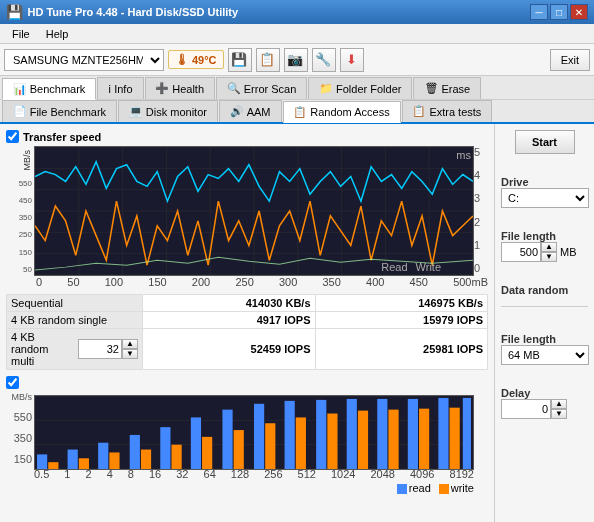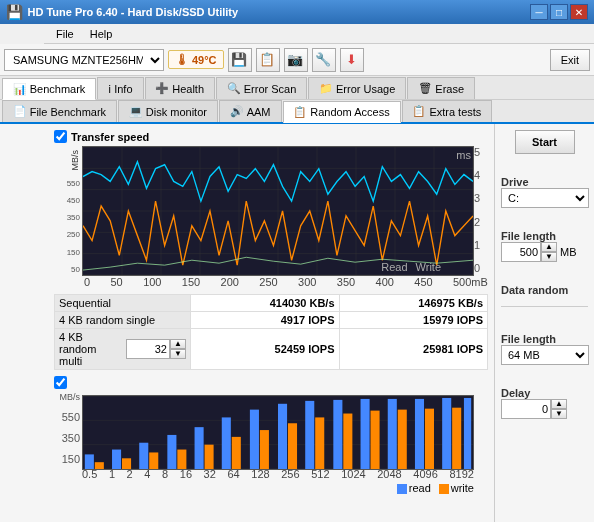--- a/index.html
+++ b/index.html
@@ -21,21 +21,20 @@
     .title-btn.close { background: #c0392b; }
 
     
     .menu-bar {
       background: #f0f0f0;
       border-bottom: 1px solid #ccc;
       display: flex;
       padding: 2px 4px;
       height: 20px;
       align-items: center;
-      margin-left: 44px;
     }
     .menu-item { padding: 1px 8px; cursor: pointer; font-size: 11px; }
 
     
     .toolbar {
       background: #f5f5f5;
       border-bottom: 1px solid #ccc;
       display: flex;
       align-items: center;
       padding: 3px 4px;
@@ -127,21 +126,20 @@
       display: flex;
       background: #f5f5f5;
       height: calc(522px - 24px - 20px - 32px - 24px - 24px);
     }
 
     
     .left-panel {
       flex: 1;
       padding: 6px;
       overflow: hidden;
-      margin-left: 48px;
     }
 
     
     .right-panel {
       width: 100px;
       padding: 6px;
       border-left: 1px solid #ccc;
       display: flex;
       flex-direction: column;
       gap: 6px;
@@ -259,21 +257,21 @@
     .divider { border: none; border-top: 1px solid #ccc; margin: 4px 0; }
 
     .multi-row { display: flex; align-items: center; gap: 2px; }
   </style>
 </head>
 <body>
 
 <div class="title-bar">
   <div class="title-bar-left">
     <span style="font-size:14px;">💾</span>
-    <span>HD Tune Pro 6.40 - Hard Disk/SSD Utility</span>
+    <span>HD Tune Pro 4.48 - Hard Disk/SSD Utility</span>
   </div>
   <div class="title-bar-right">
     <div class="title-btn">─</div>
     <div class="title-btn">□</div>
     <div class="title-btn close">✕</div>
   </div>
 </div>
 
 <div class="menu-bar">
   <span class="menu-item">File</span>
@@ -308,21 +306,21 @@
   <div class="tab">
     <span style="color:red;">➕</span>
     <span>Health</span>
   </div>
   <div class="tab">
     <span>🔍</span>
     <span>Error Scan</span>
   </div>
   <div class="tab">
     <span>📁</span>
-    <span>Error Usage</span>
+    <span>Folder Folder</span>
   </div>
   <div class="tab">
     <span>🗑</span>
     <span>Erase</span>
   </div>
 </div>
 
 <div class="tab-bar2">
   <div class="tab">
     <span>📄</span>

